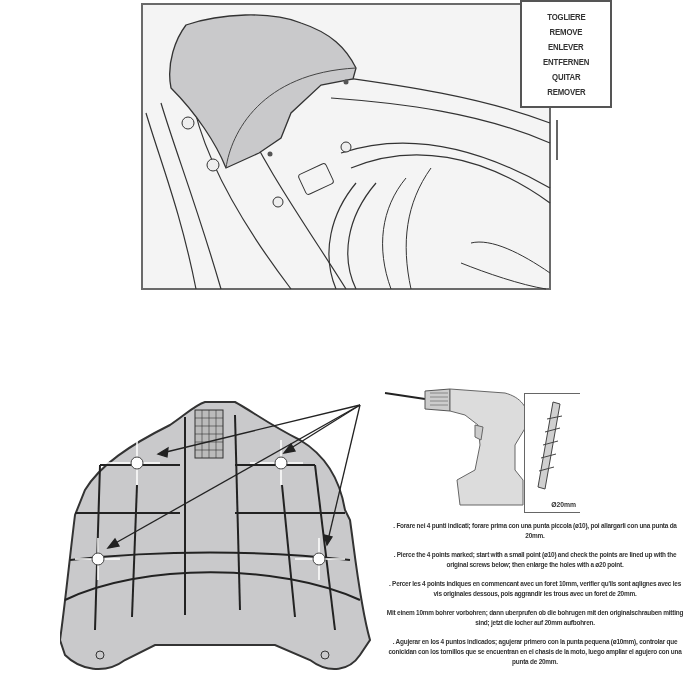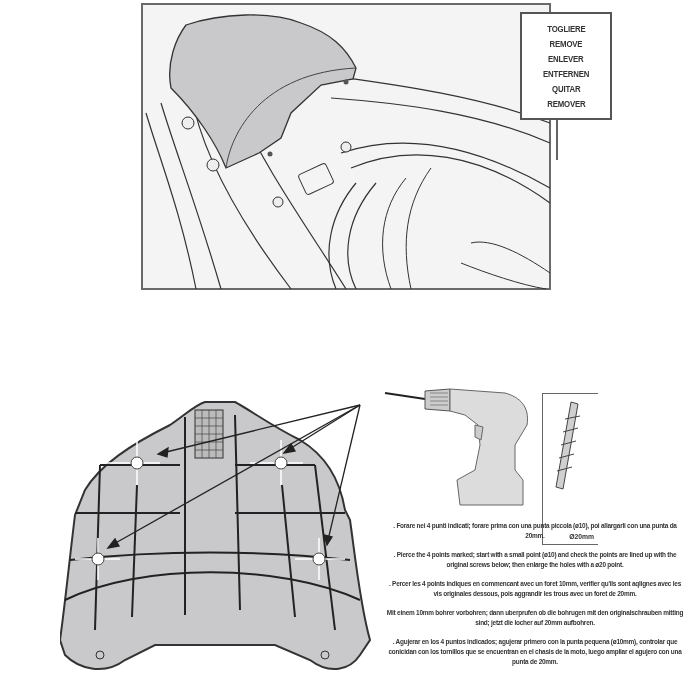--- a/index.html
+++ b/index.html
@@ -1,21 +1,21 @@
 <!DOCTYPE html>
 <html><head>
 <meta charset="utf-8">
 <style>
   html, body { margin: 0; padding: 0; background: #ffffff; }
   body { width: 700px; height: 700px; position: relative; overflow: hidden; font-family: "Liberation Sans", sans-serif; }
   .abs { position: absolute; }
   #top-frame { left: 141px; top: 3px; width: 415px; height: 210px; }
   #top-frame svg, #bottom-left svg, #drill-area svg, #bit-box svg { display: block; }
   #remove-box {
-    left: 520px; top: 12px; width: 92px; height: 108px;
+    left: 520px; top: 0; width: 92px; height: 108px;
     border: 2px solid #555; background: #fff; box-sizing: border-box;
     display: flex; flex-direction: column; align-items: center; justify-content: center;
   }
   #remove-box span {
     font-family: "Liberation Sans", sans-serif; font-weight: bold; font-size: 9.5px;
     line-height: 15px; color: #333; letter-spacing: -0.2px; transform: scaleX(0.82);
   }
   #instructions {
     left: 372px; top: 521px; width: 326px;
     font-size: 7px; line-height: 10px; color: #333; text-align: center;
@@ -151,21 +151,21 @@
         <line x1="55" y1="8" x2="73" y2="8"></line>
         <line x1="55" y1="12" x2="73" y2="12"></line>
         <line x1="55" y1="16" x2="73" y2="16"></line>
         <line x1="55" y1="20" x2="73" y2="20"></line>
       </g>
     <path d="M75 4 L 130 8 C 145 12, 155 22, 152 40 L 140 60 L 140 85 L 148 95 L 148 120 L 85 120 L 82 95 L 100 85 L 105 60 L 103 40 L 90 30 L 75 26 Z" fill="#dcdcdc" stroke="#666" stroke-width="1"></path>
     <path d="M100 40 L 108 42 L 106 55 L 100 52 Z" fill="#ccc" stroke="#666"></path>
   </svg>
 </div>
 
-<div id="bit-box" class="abs" style="left:542px; top:393px; width:56px; height:152px; border:1.5px solid #666; border-right:none; box-sizing:border-box; background:#fff;">
+<div id="bit-box" class="abs" style="left:524px; top:393px; width:56px; height:120px; border:1.5px solid #666; border-right:none; box-sizing:border-box; background:#fff;">
   <svg width="56" height="100" viewBox="0 0 56 100">
     <path d="M28 8 L 35 10 L 20 95 L 13 93 Z" fill="#d0d0d0" stroke="#444"></path>
     <g stroke="#444" stroke-width="1" fill="none">
       <path d="M22 25 L 37 22"></path>
         <path d="M20 38 L 35 34"></path>
         <path d="M18 51 L 33 47"></path>
       <path d="M16 64 L 31 60"></path>
         <path d="M14 77 L 29 73"></path>
     </g>
   </svg>

